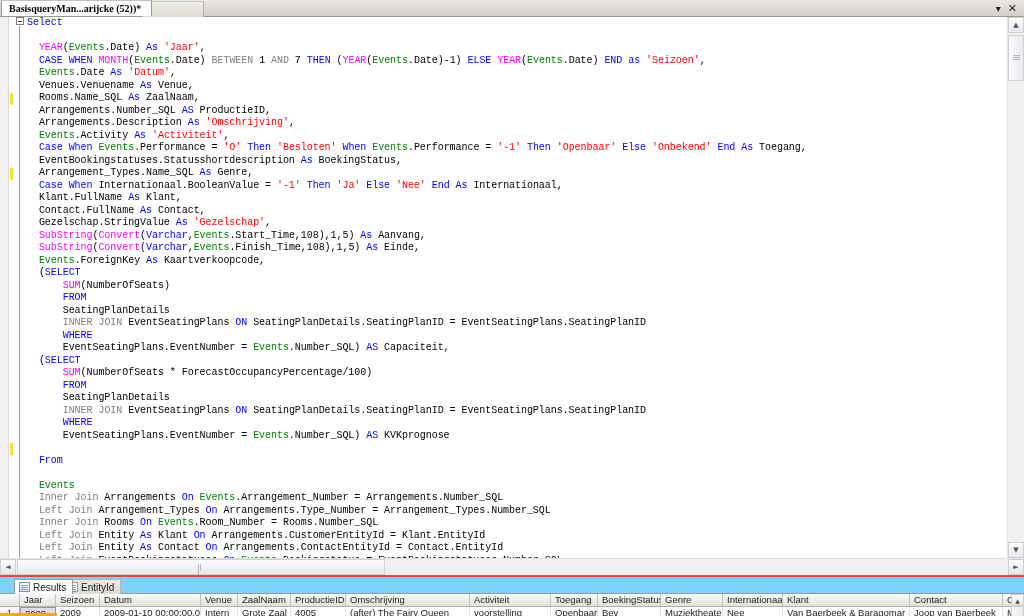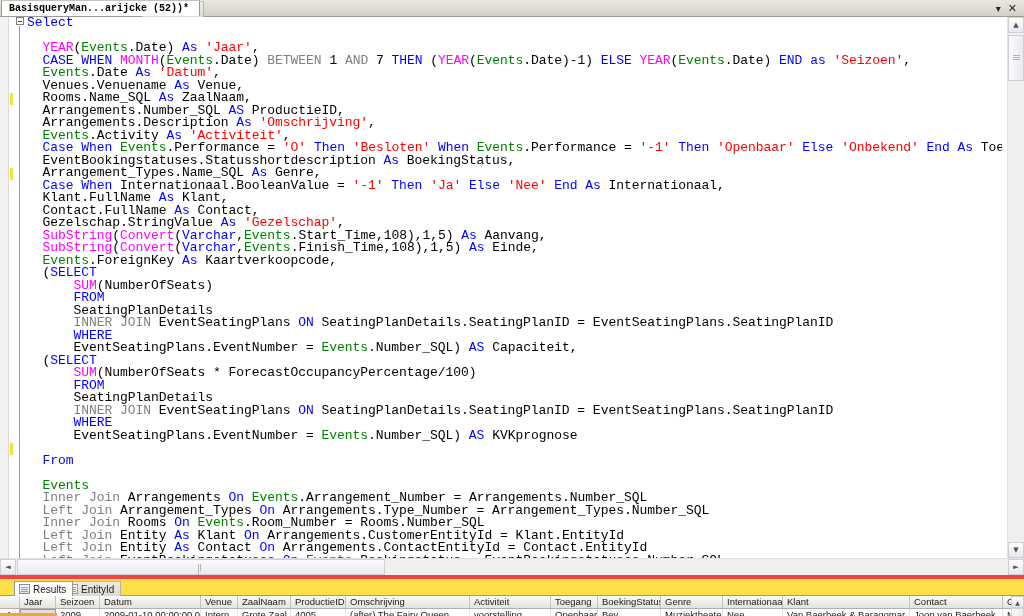--- a/index.html
+++ b/index.html
@@ -31,21 +31,21 @@
     height: 16px;
     padding: 1px 10px 0 7px;
     background: #ffffff;
     border: 1px solid #9a9a92;
     border-bottom: none;
     border-top-color: #c4c2b8;
     font-size: 10px;
     line-height: 14px;
     color: #000000;
     font-weight: bold;
-    font-family: Liberation Mono, monospace;
+    font-family: Liberation Serif, serif;
     white-space: nowrap;
     box-sizing: border-box;
   }
   #tabstrip .tab-inactive-space {
     position: absolute;
     left: 142px; top: 1px;
     width: 60px; height: 16px;
     background: linear-gradient(to bottom,#eeede7,#dcdad0);
     border-left: 1px solid #b6b4ab;
     border-right: 1px solid #b6b4ab;
@@ -124,21 +124,21 @@
     width: 1px;
     background: #9d9d9d;
   }
 
   #code {
     position: absolute;
     left: 27px; top: 0;
     width: 975px; height: 541px;
     overflow: hidden;
     font-family: "Liberation Mono", "DejaVu Sans Mono", monospace;
-    font-size: 13px;
+    font-size: 10px;
     line-height: 12.5px;
     white-space: pre;
     color: #000000;
     letter-spacing: -0.05px;
   }
   #code .ln { height: 12.5px; white-space: pre; }
 
   
   .kw   { color: #0000ff; }            
   .kw2  { color: #808080; text-align: right; }            
@@ -205,22 +205,22 @@
     background: #b4b6bb; margin-right: 1px;
   }
   .hsb-left { position: absolute; left: 0; top: 0; }
   .hsb-right { position: absolute; right: 0; top: 0; }
 
   
   #results-pane {
     position: absolute;
     left: 0; top: 575px;
     width: 1024px; height: 41px;
-    background: #fde047;
-    border-top: 4px solid #ef4444;
+    background: #7dd3fc;
+    border-top: 2px solid #ef4444;
     box-sizing: border-box;
     overflow: hidden;
   }
   #res-tabs {
     position: absolute;
     left: 0; top: 2px;
     height: 15px; width: 1024px;
   }
   .res-tab {
     position: absolute;

